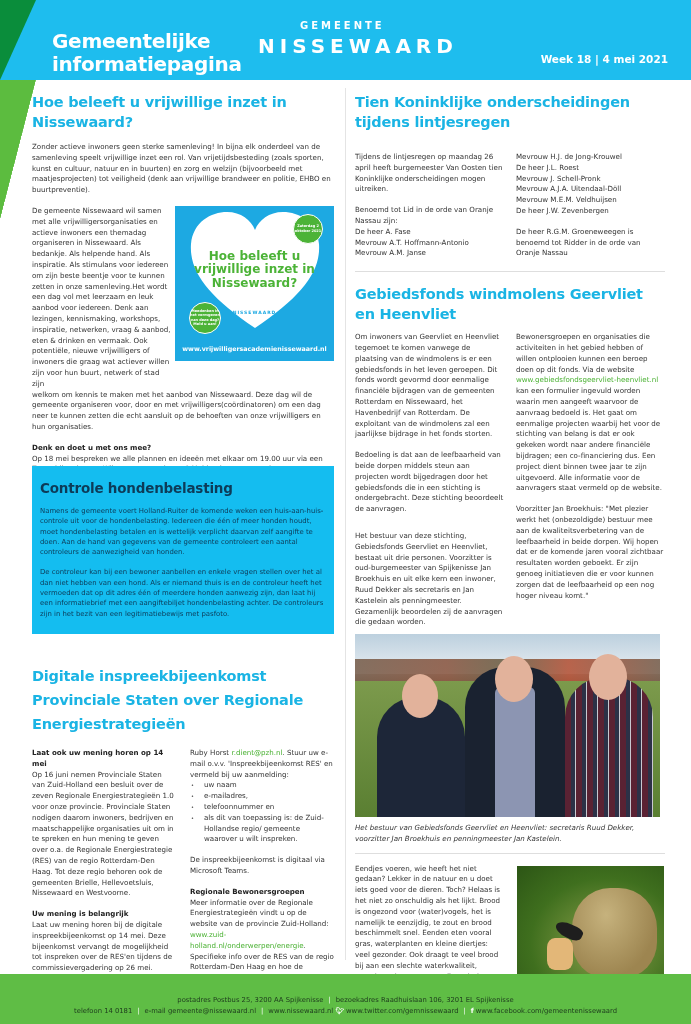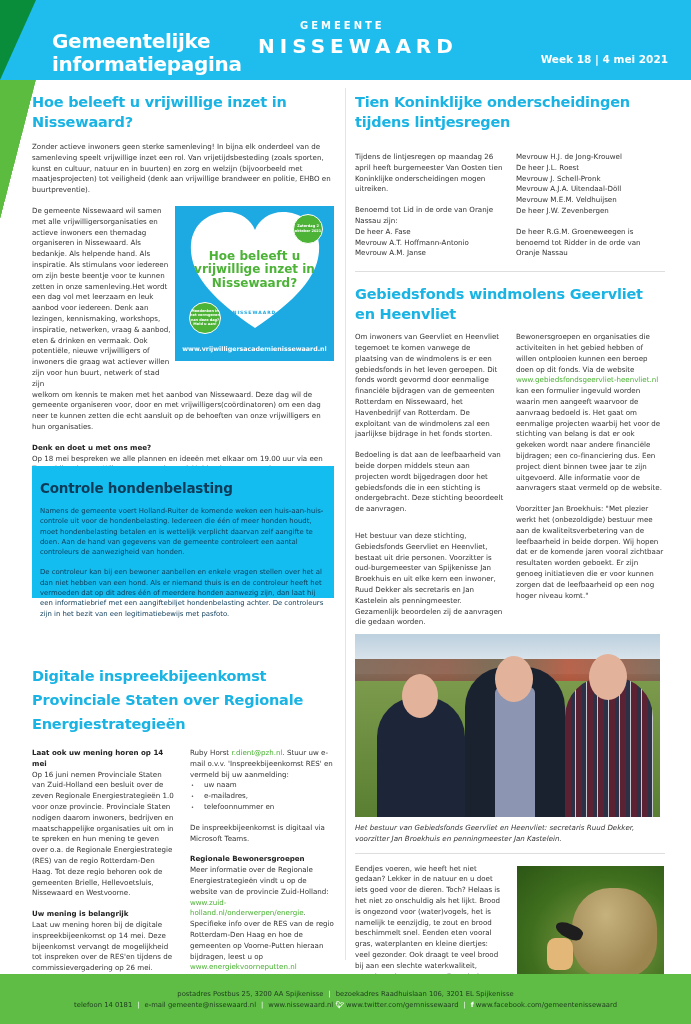--- a/index.html
+++ b/index.html
@@ -30,21 +30,21 @@
   .vol-text { width: 140px; }
   .vol-img { position: absolute; left: 143px; top: 0; width: 159px; height: 155px; background: #1da9e2; overflow: hidden; }
   .heart { position: absolute; left: 14px; top: 6px; width: 132px; height: 118px; }
   .heart-text { position: absolute; left: 0; right: 0; top: 44px; text-align: center; color: #4cb337; font-weight: bold; font-size: 12px; line-height: 13.5px; }
   .heart-logo { position: absolute; left: 0; right: 0; top: 104px; text-align: center; color: #1da9e2; font-size: 4.5px; font-weight: bold; letter-spacing: 1px; }
   .badge { position: absolute; width: 30px; height: 30px; border-radius: 50%; background: #4cb337; border: 1.5px solid #fff; color: #fff; font-size: 3.5px; text-align: center; display: flex; align-items: center; justify-content: center; line-height: 4.5px; font-weight: bold; }
   .badge-top { left: 118px; top: 8px; }
   .badge-bottom { left: 14px; top: 96px; width: 32px; height: 32px; }
   .vol-url { position: absolute; left: 0; right: 0; bottom: 9px; text-align: center; color: #fff; font-size: 6.3px; font-weight: bold; }
 
-  .blue-box { position: absolute; left: 32px; top: 466px; width: 302px; height: 132px; background: #14bdf0; padding: 12px 8px 0 8px; }
+  .blue-box { position: absolute; left: 32px; top: 466px; width: 302px; height: 168px; background: #14bdf0; padding: 12px 8px 0 8px; }
   .blue-box h2 { color: #0d3b58; font-size: 13.5px; }
   .blue-box p { color: #0d3b58; font-size: 6.9px; line-height: 10.3px; }
 
   .res { position: absolute; left: 32px; top: 664px; width: 302px; }
   .res-cols { display: flex; gap: 14px; margin-top: 12px; }
   .res-cols > div { flex: 1; }
   ul.b { list-style: none; }
   ul.b li { position: relative; padding-left: 14px; }
   ul.b li::before { content: "•"; position: absolute; left: 1px; font-size: 5px; }
 
@@ -61,21 +61,21 @@
   .caption { font-style: italic; margin-top: 6px; }
 
   .eend-wrap { position: relative; margin-top: 10px; }
   .eend-text { width: 150px; }
   .eend-img { position: absolute; left: 162px; top: 2px; width: 147px; height: 142px; background: radial-gradient(ellipse at 60% 55%, #8fa24d 0%, #3f6f1e 60%, #2c5515 100%); overflow: hidden; }
   .duck { position: absolute; left: 55px; top: 22px; width: 85px; height: 90px; border-radius: 45% 45% 40% 40%; background: radial-gradient(ellipse at 40% 30%, #c6b27d, #9d8550 70%); }
   .bill { position: absolute; left: 38px; top: 58px; width: 28px; height: 14px; background: #1e1e1e; border-radius: 50% 30% 40% 50%; transform: rotate(25deg); }
   .bread { position: absolute; left: 30px; top: 72px; width: 26px; height: 32px; background: #e3b778; border-radius: 30%; }
 
   .footer { position: absolute; left: 0; top: 974px; width: 691px; height: 50px; background: #5fbd45; text-align: center; color: #1d3b1d; font-size: 6.8px; }
-  .footer .l1 { margin-top: 16px; }
+  .footer .l1 { margin-top: 22px; }
   .footer .l2 { margin-top: 3px; }
   .pipe { color: #fff; margin: 0 5px; }
   .fico { color: #fff; margin-right: 2px; font-weight: bold; }
 </style>
 </head>
 <body>
 
 <div class="header">
   <div class="tri-dark"></div>
   <div class="h-title">
@@ -129,20 +129,21 @@
       <p>Laat uw mening horen bij de digitale inspreekbijeenkomst op 14 mei. Deze bijeenkomst vervangt de mogelijkheid tot inspreken over de RES'en tijdens de commissievergadering op 26 mei.</p>
       <p class="bold" style="margin-top:10px">Aanmelden</p>
       <p>U kunt zich tot maandag 10 mei 12.00 uur per e-mail aanmelden bij commissiegriffier</p>
     </div>
     <div>
       <p><span>Ruby Horst </span><span class="link">r.dient@pzh.nl</span><span>. Stuur uw e-mail o.v.v. 'Inspreekbijeenkomst RES' en vermeld bij uw aanmelding:</span></p>
       <ul class="b txt">
         <li>uw naam</li>
         <li>e-mailadres,</li>
         <li>telefoonnummer en</li>
+        <li>als dit van toepassing is: de Zuid-Hollandse regio/ gemeente waarover u wilt inspreken.</li>
       </ul>
       <p style="margin-top:10px">De inspreekbijeenkomst is digitaal via Microsoft Teams.</p>
       <p class="bold" style="margin-top:10px">Regionale Bewonersgroepen</p>
       <p><span>Meer informatie over de Regionale Energiestrategieën vindt u op de website van de provincie Zuid-Holland: </span><span class="link">www.zuid-holland.nl/onderwerpen/energie</span><span>. Specifieke info over de RES van de regio Rotterdam-Den Haag en hoe de gemeenten op Voorne-Putten hieraan bijdragen, leest u op</span></p>
       <p class="link">www.energiekvoorneputten.nl</p>
     </div>
   </div>
 </div>
 
 <div class="col-right">

